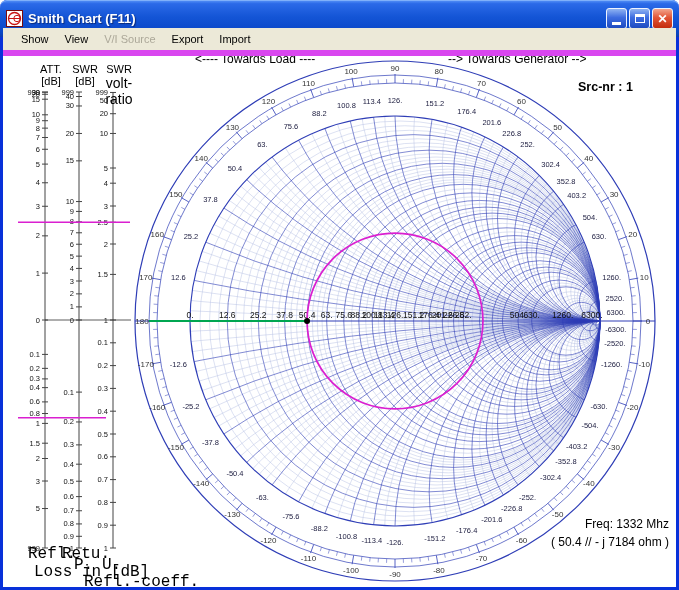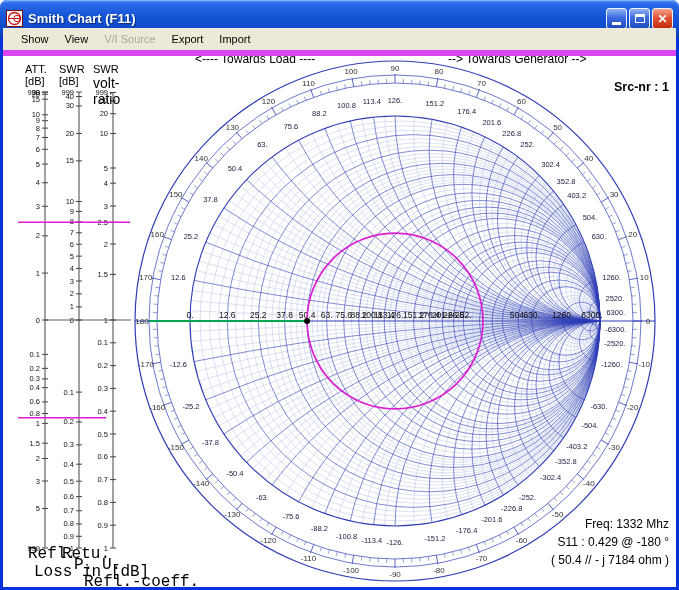--- a/index.html
+++ b/index.html
@@ -21,21 +21,21 @@
   .menubar{position:absolute;top:28px;left:3px;right:3px;height:28px;background:#ece9d8;z-index:5;
     display:flex;align-items:center;padding-left:10px;font-size:11px;border-bottom:6px solid #d946ef;}
   .menu-item{padding:2px 8px;color:#000;}
   .menu-item.disabled{color:#aca899;}
   .client-bg{position:absolute;top:48px;left:3px;right:3px;bottom:3px;background:#fff;z-index:0;}
   svg.chart{position:absolute;top:0;left:0;z-index:1;}
   svg text{font-family:"Liberation Sans",sans-serif;}
   .ovl{position:absolute;z-index:2;color:#000;}
   .cap{font-size:12px;}
   .src{font-size:12.5px;font-weight:bold;}
-  .sch{font-size:11px;width:52px;}
+  .sch{font-size:11px;text-align:center;width:52px;}
   .scf{font-size:16px;font-family:Liberation Mono, monospace;}
   .readout{right:10px;top:515px;text-align:right;font-size:12px;line-height:18px;}
 </style>
 </head>
 <body>
 
 <div class="window">
 
   <div class="titlebar">
     <span class="appicon">
@@ -726,35 +726,34 @@
       <text x="108" y="527.7" font-size="7.5" fill="#111" text-anchor="end">0.9</text>
       <line x1="110" y1="548" x2="116" y2="548" stroke="#444" stroke-width="1"></line>
       <text x="108" y="550.5" font-size="7.5" fill="#111" text-anchor="end">1</text>
       <line x1="45" y1="320" x2="131" y2="320" stroke="#333" stroke-width="0.8"></line>
       <line x1="18" y1="222.2792" x2="130" y2="222.2792" stroke="#da1fd0" stroke-width="1.6"></line>
       <line x1="18" y1="417.7208" x2="106" y2="417.7208" stroke="#da1fd0" stroke-width="1.6"></line>
     </svg>
 
   <div class="ovl cap" style="left:195px;top:52px;">&lt;---- Towards Load ----</div>
   <div class="ovl cap" style="left:448px;top:52px;">--&gt; Towards Generator --&gt;</div>
-  <div class="ovl src" style="left:578px;top:80px;margin-left:36px;">Src-nr : 1</div>
+  <div class="ovl src" style="left:578px;top:80px;">Src-nr : 1</div>
 
   <div class="ovl sch" style="left:25px;top:63px;">ATT.</div>
   <div class="ovl sch" style="left:25px;top:75px;">[dB]</div>
   <div class="ovl sch" style="left:59px;top:63px;">SWR</div>
   <div class="ovl sch" style="left:59px;top:75px;">[dB]</div>
   <div class="ovl sch" style="left:93px;top:63px;">SWR</div>
   <div class="ovl sch" style="left:93px;top:75px;font-size:14px;">volt-ratio</div>
 
   <div class="ovl scf" style="left:28px;top:545px;">Refl.</div>
   <div class="ovl scf" style="left:62px;top:545px;">Retu.</div>
   <div class="ovl scf" style="left:74px;top:556px;">P.</div>
   <div class="ovl scf" style="left:102px;top:556px;">U.</div>
   <div class="ovl scf" style="left:22px;top:563px;padding-left:12px;">Loss in [dB]</div>
   <div class="ovl scf" style="left:84px;top:573px;">Refl.-coeff.</div>
 
   <div class="ovl readout">
     <div>Freq: 1332 Mhz</div>
-    <div>S11 : 0.429 @ -180 °</div>
     <div>( 50.4 // - j 7184 ohm )</div>
   </div>
 
 </div>
 
 </body></html>

